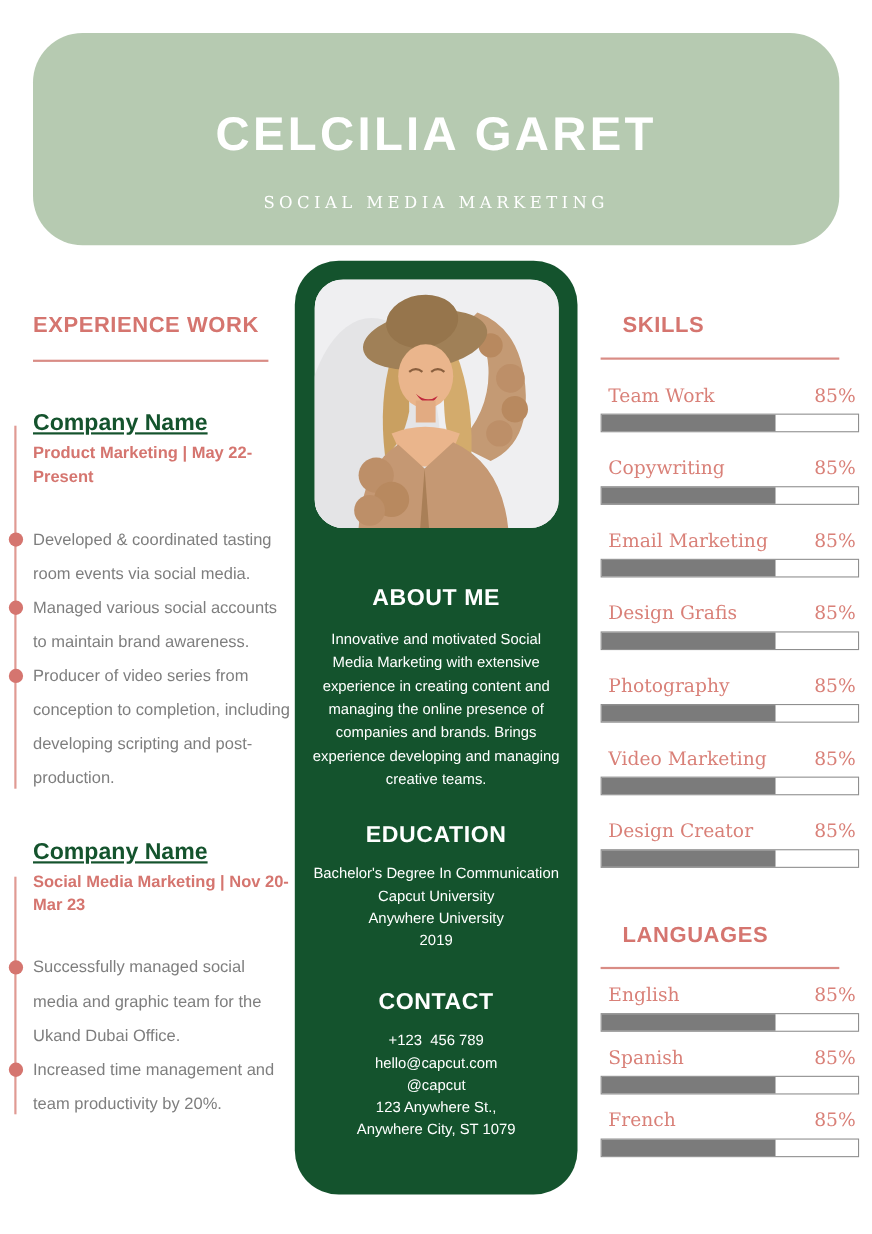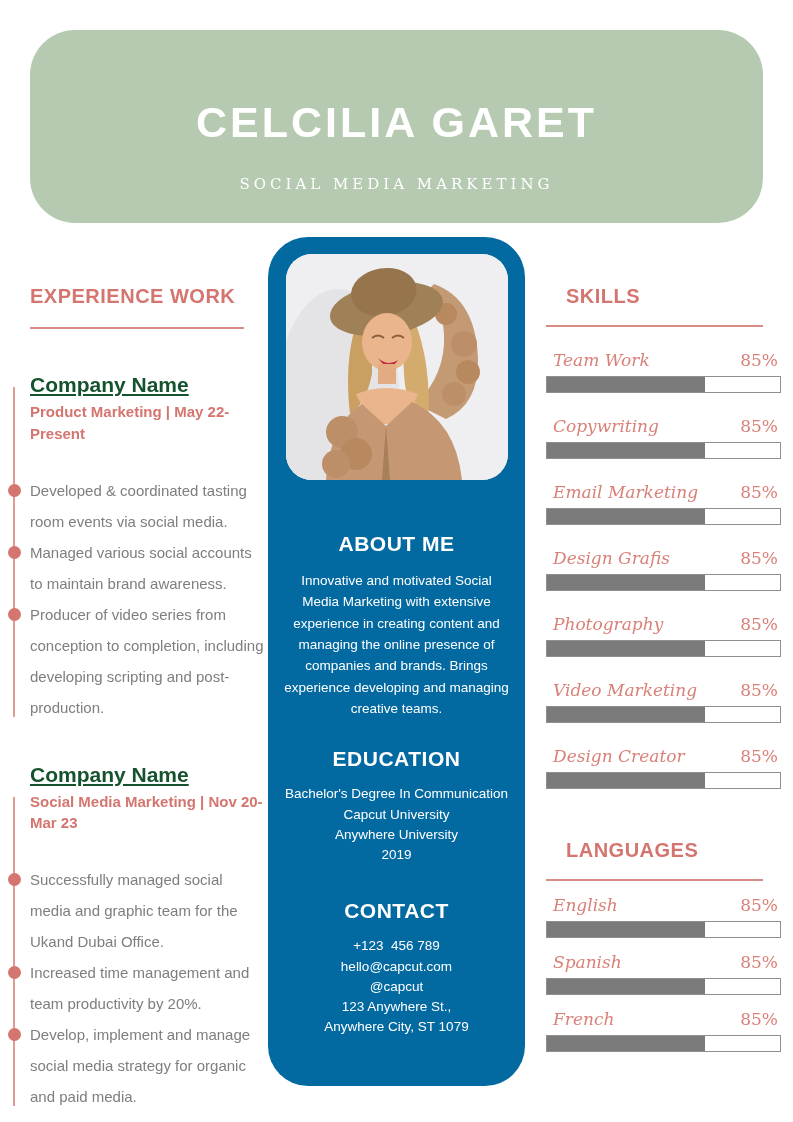--- a/index.html
+++ b/index.html
@@ -21,39 +21,39 @@
   .entry .company { color:#14532d; font-size:21px; font-weight:bold;text-decoration:underline; }
   .entry .meta { color:#d5756f; font-size:15px; font-weight:bold; margin-top:4px; line-height:1.45; }
   .entry .timeline { position:absolute; left:-17px; top:14px; bottom:6px; width:2px; background:#e09a93; }
   .entry ul { list-style:none; margin-top:30px; }
   .entry li { position:relative; color:#7e7e7e; font-size:15px; line-height:31px; }
   .entry li .dot { position:absolute; left:-22px; top:9px; width:13px; height:13px;
     border-radius:50%; background:#d5756f; }
 
   
   .center-col { position:absolute; left:268px; top:237px; width:257px; height:849px;
-    background:#0369a1; border-radius:40px; text-align:center; color:#ffffff; }
+    background:#14532d; border-radius:40px; text-align:center; color:#ffffff; }
   .photo-frame { width:222px; height:226px; margin:17px auto 0; border-radius:26px;
     overflow:hidden; background:#efeff1; }
   .center-col h3 { font-size:21px; font-weight:bold; letter-spacing:0.5px; }
   .about-title { margin-top:52px; }
   .about-text { font-size:13.5px; line-height:1.58; margin-top:14px; padding:0 16px; white-space:pre-line; }
   .edu-title { margin-top:28px; }
   .block-lines { margin-top:13px; }
   .block-lines div { font-size:13.5px; line-height:1.5; white-space:pre-wrap; }
   .contact-title { margin-top:34px; }
 
   
   .right-col { position:absolute; left:546px; top:285px; width:235px; }
   .right-col .section-title { padding-left:20px; }
   .right-col .divider { border:none; border-top:2px solid #d98c85; width:217px; margin-top:17px; }
   .skill { margin-top:23px; }
   .skill-head, .lang-head { display:flex; justify-content:space-between; align-items:baseline;
     padding-left:7px; padding-right:3px; }
-  .skill-label, .lang-label { font-family:"DejaVu Serif", serif; font-style:italic;
+  .skill-label, .lang-label { font-family:"DejaVu Serif", serif; 
     color:#d98078; font-size:17px; }
   .skill-pct, .lang-pct { font-family:"DejaVu Serif", serif; color:#d98078; font-size:17px; }
   .bar { margin-top:6px; width:235px; height:17px; border:1.5px solid #8f8f8f; background:#ffffff; }
   .bar-fill { height:100%; background:#7b7b7b; }
   .lang-section-title { margin-top:50px; }
   .lang { margin-top:14px; }
 
   .skills-block, .langs-block { }
 </style>
 </head>
@@ -79,21 +79,20 @@
     </ul>
   </div>
 
   <div class="entry" style="margin-top:40px;">
     <div class="timeline" style="top:34px;"></div>
     <div class="company">Company Name</div>
     <div class="meta">Social Media Marketing | Nov 20-Mar 23</div>
     <ul>
       <li><span class="dot"></span><span>Successfully managed social media and graphic team for the Ukand Dubai Office.</span></li>
       <li><span class="dot"></span><span>Increased time management and team productivity by 20%.</span></li>
-      <li><span class="dot"></span><span>Develop, implement and manage social media strategy for organic and paid media.</span></li>
     </ul>
   </div>
 </div>
 
 <div class="center-col">
   <div class="photo-frame">
     <svg width="222" height="226" viewBox="0 0 222 226">
       <rect width="222" height="226" fill="#efeff1"></rect>
       <ellipse cx="52" cy="150" rx="62" ry="115" fill="#e4e4e6"></ellipse>
 

